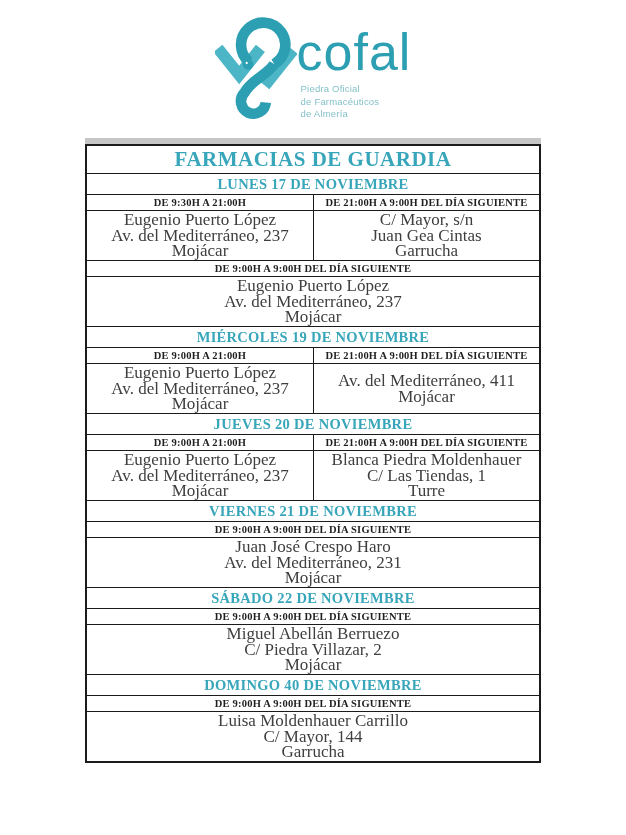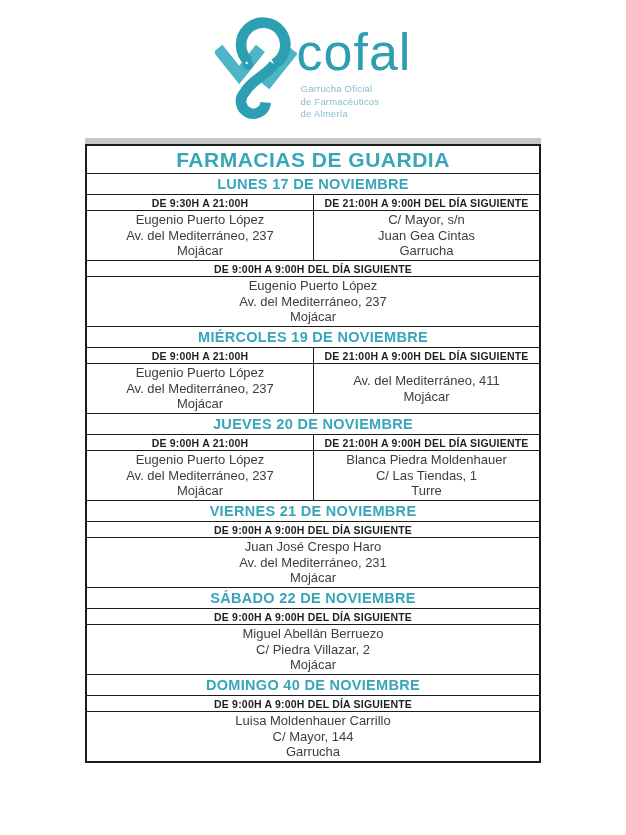--- a/index.html
+++ b/index.html
@@ -32,21 +32,21 @@
   }
   .tagline{
     margin-top:5px;margin-left:4px;
     font-size:9.5px;line-height:1.32;color:var(--tagline);
     display:flex;flex-direction:column;letter-spacing:.2px;
   }
 
   
   .table-wrap{width:456px;margin:5px auto 0 auto;}
   .top-band{height:6px;background:var(--band);}
-  .gtable{border:2px solid var(--border);background:#fff;}
+  .gtable{border:2px solid var(--border);background:#fff;font-family:Liberation Serif, serif;}
   .t-title{
     height:27px;display:flex;align-items:center;justify-content:center;
     color:var(--teal);font-weight:bold;font-size:21px;letter-spacing:.5px;
     border-bottom:1.5px solid var(--border);
   }
   .day{border-bottom:1.5px solid var(--border);}
   .day:last-child{border-bottom:none;}
   .day-header{
     height:20px;display:flex;align-items:center;justify-content:center;
     color:var(--teal);font-weight:bold;font-size:14.5px;letter-spacing:.3px;
@@ -55,21 +55,21 @@
   .cols{display:grid;grid-template-columns:1fr;}
   .cols.two{grid-template-columns:1fr 1fr;}
   .cols.two .col + .col{border-left:1.5px solid var(--border);}
   .time{
     height:15px;display:flex;align-items:center;justify-content:center;
     font-weight:bold;font-size:10.5px;color:#1f1f1f;letter-spacing:.2px;
     border-bottom:1.5px solid var(--border);
   }
   .info{
     height:49px;display:flex;flex-direction:column;justify-content:center;
-    text-align:center;font-size:13px;color:var(--ink);line-height:15.8px;
+    text-align:center;font-size:17px;color:var(--ink);line-height:15.8px;
   }
 </style>
 </head>
 <body>
 
 <div class="page">
 
   <header class="logo-block">
     <span class="logo-icon">
       <svg viewBox="0 0 92 122" xmlns="http://www.w3.org/2000/svg" aria-hidden="true">
@@ -82,21 +82,21 @@
 
         <circle cx="37" cy="58" r="6" fill="#2d9fb2"></circle>
         <circle cx="35.5" cy="56.5" r="1.3" fill="#ffffff"></circle>
 
         <path d="M66.5,57.6 C59,70 40,76 33,90 A14,14 0 1 0 57,101" fill="none" stroke="#2d9fb2" stroke-width="12"></path>
       </svg>
     </span>
     <span class="logo-text">
       <span class="wordmark">cofal</span>
       <span class="tagline">
-        <span>Garrucha Oficial</span>
+        <span>Piedra Oficial</span>
         <span>de Farmacéuticos</span>
         <span>de Almería</span>
       </span>
     </span>
   </header>
 
   <div class="table-wrap">
     <div class="top-band"></div>
     <div class="gtable">
       <div class="t-title">FARMACIAS DE GUARDIA</div>

